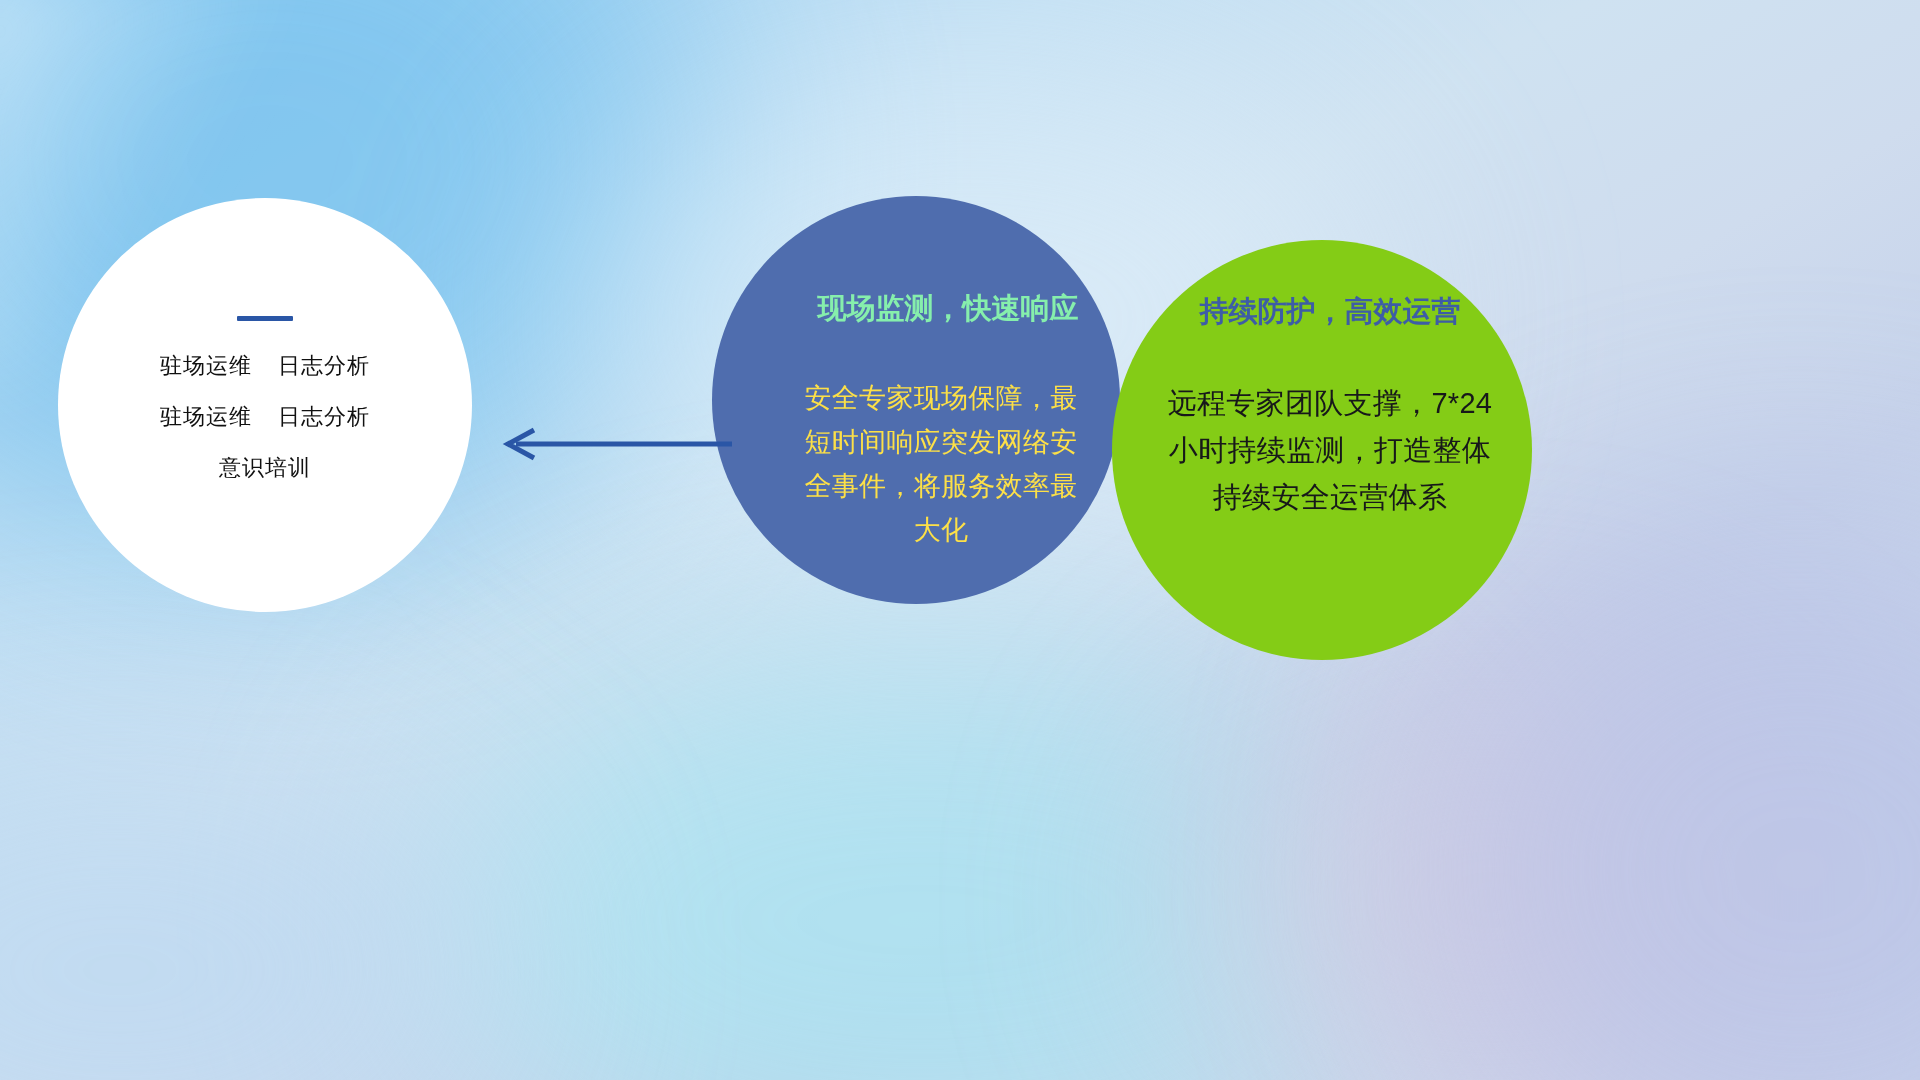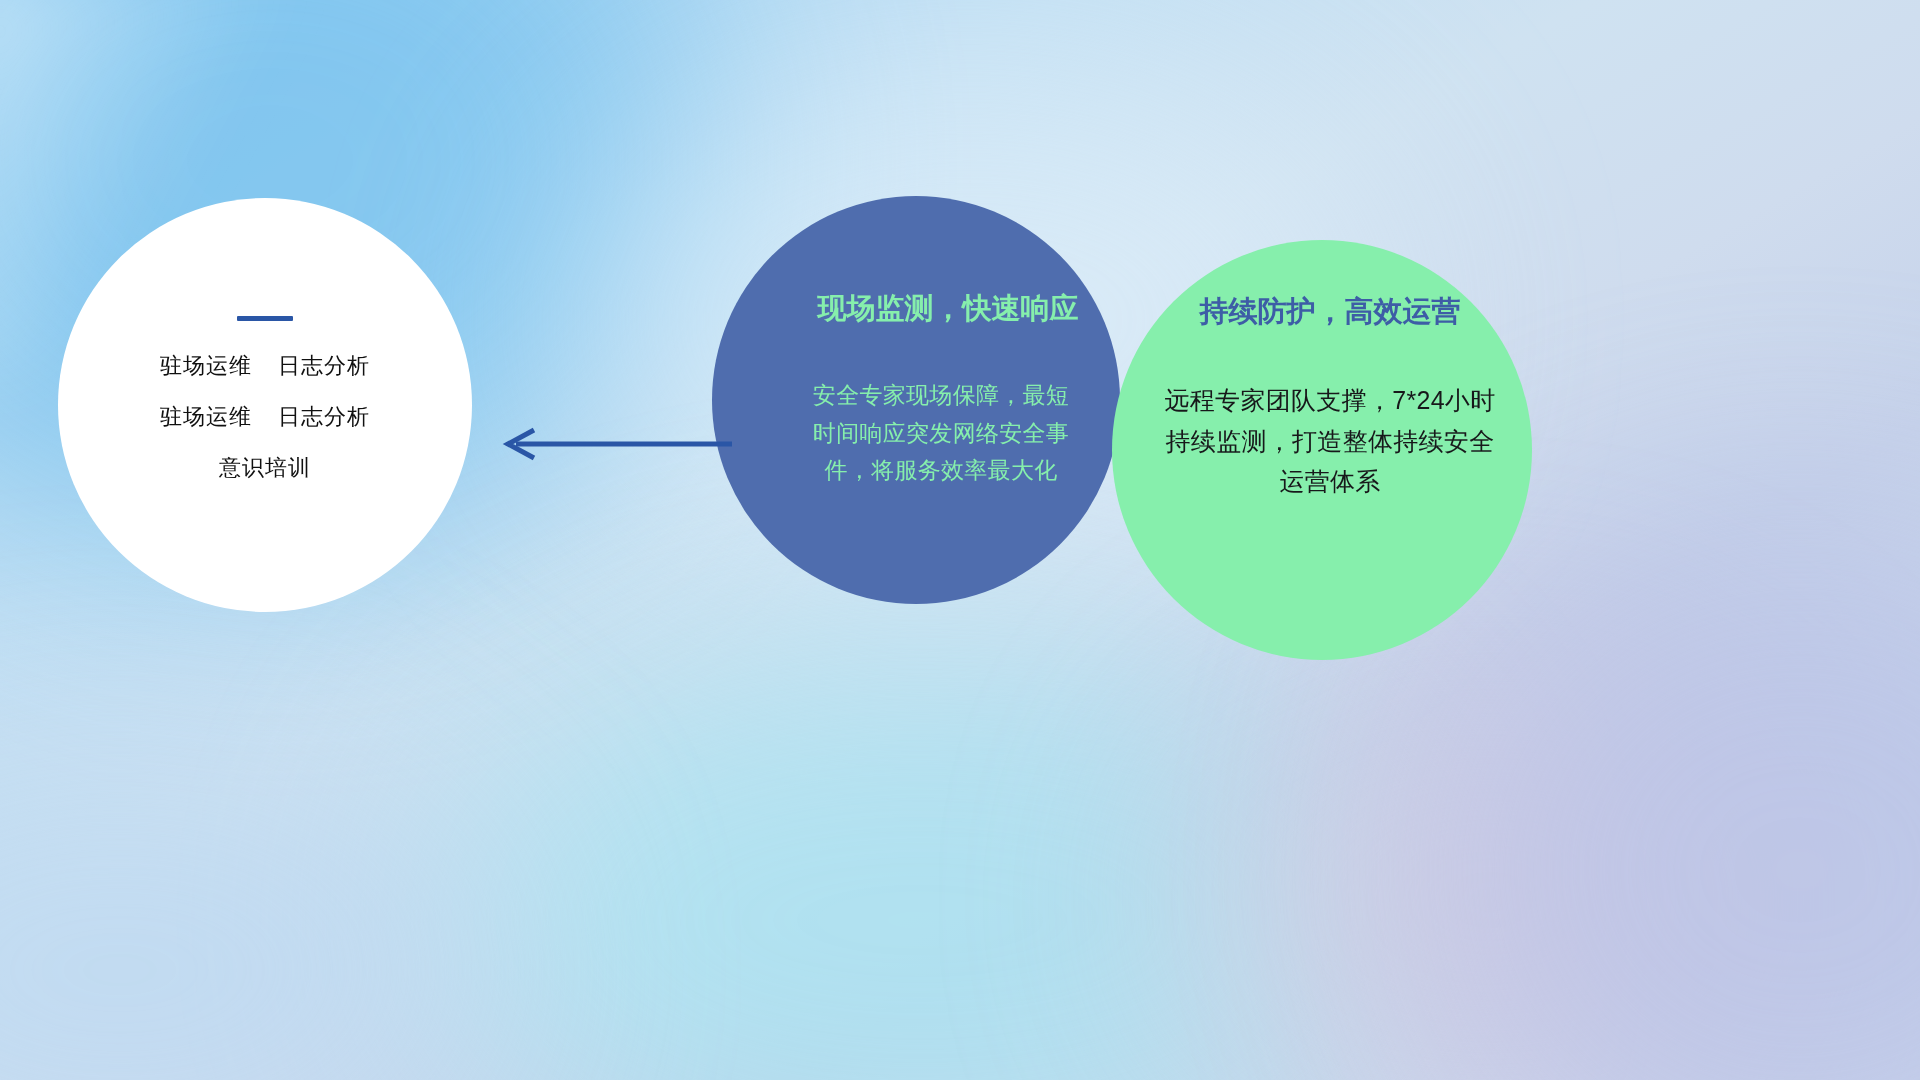--- a/index.html
+++ b/index.html
@@ -101,21 +101,21 @@
     width: 408px;
     height: 408px;
     background: #4f6dae;
     z-index: 4;
   }
   .circle-right {
     left: 1112px;
     top: 240px;
     width: 420px;
     height: 420px;
-    background: #86efac;
+    background: #84cc16;
     z-index: 5;
   }
 
   
   .left-inner {
     position: absolute;
     left: 0; right: 0;
     top: 118px;
     text-align: center;
     padding: 0 26px;
@@ -152,22 +152,22 @@
     font-size: 29px;
     font-weight: bold;
     color: #86efac;
     line-height: 1.15;
     white-space: nowrap;
     margin-left: 48px;
   }
   .mid-body {
     margin-top: 52px;
     margin-left: 44px;
-    font-size: 23px;
-    color: #86efac;
+    font-size: 27px;
+    color: #fde047;
     line-height: 1.62;
     letter-spacing: .3px;
     max-width: 278px;
   }
 
   
   .right-inner {
     position: absolute;
     left: 0; right: 0;
     top: 0; bottom: 0;
@@ -177,21 +177,21 @@
   }
   .right-title {
     font-size: 29px;
     font-weight: bold;
     color: #3d5da6;
     line-height: 1.15;
     white-space: nowrap;
   }
   .right-body {
     margin-top: 52px;
-    font-size: 25px;
+    font-size: 29px;
     color: #17181a;
     line-height: 1.62;
     letter-spacing: .3px;
   }
 
   
   .arrow-svg {
     position: absolute;
     left: 494px;
     top: 418px;

